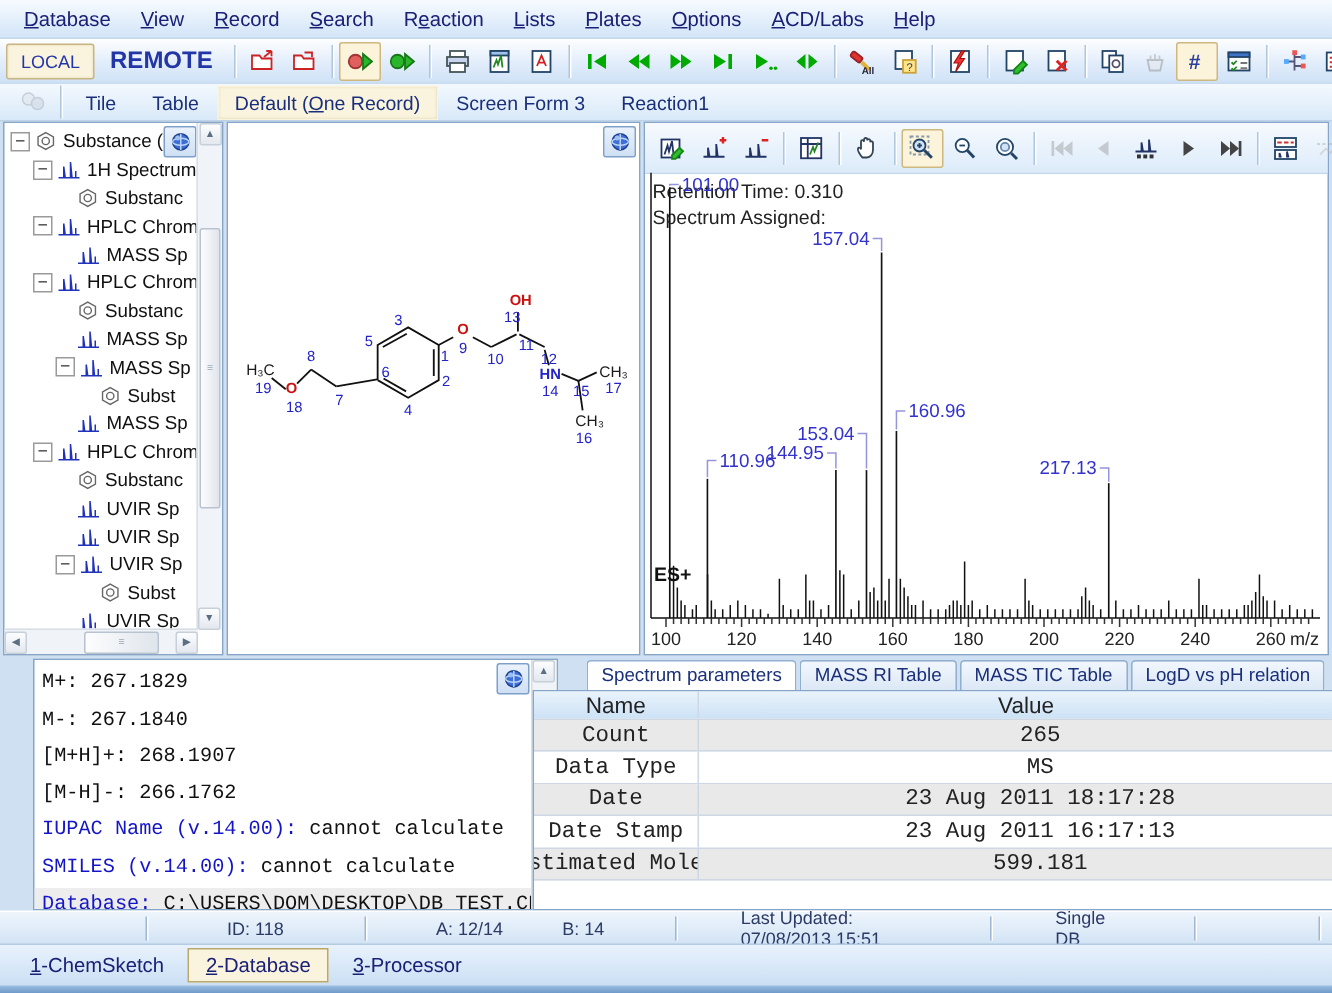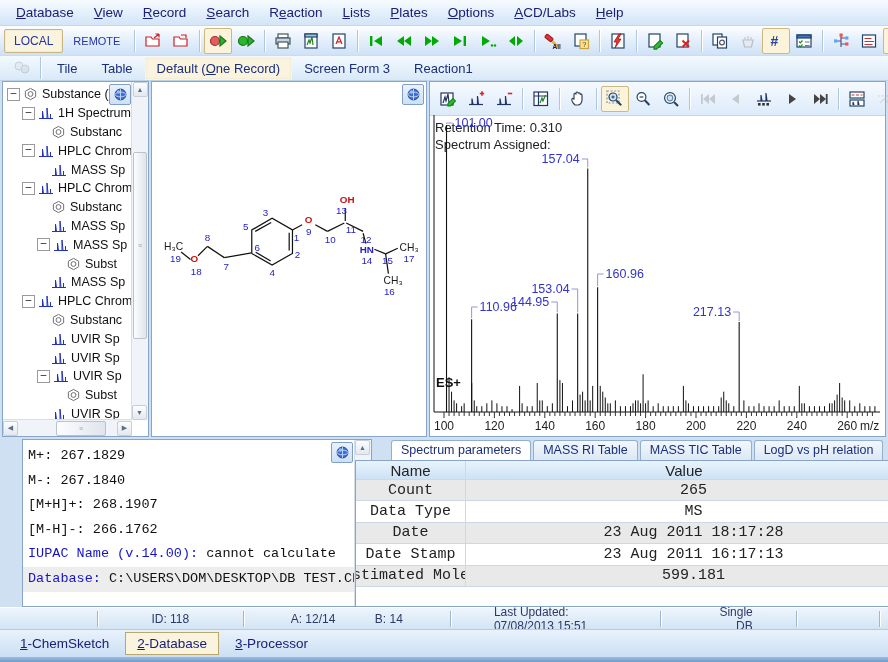--- a/index.html
+++ b/index.html
@@ -7,21 +7,21 @@
   .abs{position:absolute;padding-left:36px;}
   
   .menubar{left:0;top:0;width:888px;height:26px;background:linear-gradient(#f7fbff,#ddeBfa 70%,#d3e5f7);
     border-bottom:1px solid #c3d8ee;display:flex;align-items:center;padding-left:6px;box-sizing:border-box;}
   .menu-item{padding:3px 10px;font-size:13.5px;color:#1a2076;cursor:default;}
   .toolbar1{left:0;top:26px;width:888px;height:30px;background:linear-gradient(#fdfeff,#e2edfb 55%,#cfe2f6);
     display:flex;align-items:center;padding-left:4px;box-sizing:border-box;border-bottom:1px solid #c9dcf0;}
   .toolbar2{left:0;top:56px;width:888px;height:25px;background:linear-gradient(#f3f9fe,#d9e9f9);
     display:flex;align-items:center;padding-left:8px;box-sizing:border-box;border-bottom:1px solid #bcd2e8;}
   .btn-text{color:#2336a6;font-size:12px;padding:4px 9px;border:1px solid transparent;border-radius:2px;}
-  .btn-text.small{font-size:11px;}
+  .btn-text.small{font-size:16px;font-weight:bold;}
   .pressed{background:#faf4df;border:1px solid #c9b584;box-shadow:inset 0 0 2px #e7dcb8;}
   .tbtn{width:26px;height:24px;display:flex;align-items:center;justify-content:center;
     border:1px solid transparent;border-radius:2px;flex:0 0 auto;}
   .tbtn svg{width:18px;height:18px;}
   .tbtn.active{background:#fbf3da;border-color:#cdb87f;}
   .tbtn.disabled{opacity:.45;}
   .vsep{width:1px;height:22px;background:#aec6de;box-shadow:1px 0 0 #ffffff;margin:0 4px;flex:0 0 auto;}
   .vt-item{font-size:13px;color:#1a2f7a;padding:3px 11px;border:1px solid transparent;}
   
   .panel{position:absolute;background:#fff;border:1px solid #87a5c8;box-sizing:border-box;}
@@ -882,20 +882,21 @@
     </svg>
 </div>
 
 <div class="panel" id="molinfo-panel">
   <div id="mi-lines" style="position:absolute;left:0;top:4px;right:17px;bottom:0;overflow:hidden;">
       <div class="mi-line"><span>M+:</span><span> 267.1829</span></div>
       <div class="mi-line"><span>M-:</span><span> 267.1840</span></div>
       <div class="mi-line"><span>[M+H]+:</span><span> 268.1907</span></div>
       <div class="mi-line"><span>[M-H]-:</span><span> 266.1762</span></div>
       <div class="mi-line"><span class="mi-blue">IUPAC Name (v.14.00):</span><span> cannot calculate</span></div>
+      <div class="mi-line"><span class="mi-blue">SMILES (v.14.00):</span><span> cannot calculate</span></div>
       <div class="mi-line hl"><span class="mi-blue">Database:</span><span> C:\USERS\DOM\DESKTOP\DB TEST.CFD</span></div>
     </div>
   <div class="globe-btn" style="right:18px;top:2px;" id="globe-info">
       <svg viewBox="0 0 18 18" fill="none" stroke-width="1.2">
         <circle cx="9" cy="9" r="6.5" fill="#3d6fd6" stroke="#1c3f8f"></circle>
         <ellipse cx="9" cy="9" rx="6.5" ry="2.8" stroke="#bcd4f5"></ellipse>
         <path d="M9 2.5v13" stroke="#bcd4f5"></path>
         <circle cx="6.5" cy="6" r="2" fill="#9fc0ef" stroke="none"></circle>
       </svg>
     </div>
@@ -960,21 +961,21 @@
 <div class="abs statusbar" id="statusbar">
     <div style="width: 30px;"></div>
     <div class="ssep"></div>
     <span style="display: inline-block; width: 95px; text-align: center;">ID: 118</span>
     <div class="ssep"></div>
     <span style="display: inline-block; width: 80px; text-align: right;">A: 12/14</span>
     <span style="display: inline-block; width: 60px; text-align: center;">B: 14</span>
     <div class="ssep"></div>
     <span style="display: inline-block; width: 200px; text-align: left;">Last Updated: 07/08/2013 15:51</span>
     <div class="ssep"></div>
-    <span style="display: inline-block; width: 80px; text-align: right;">Single DB</span>
+    <span style="display: inline-block; width: 80px; text-align: left;">Single DB</span>
     <div class="ssep"></div>
     <div class="ssep" style="margin-left: 40px;"></div>
   </div>
 <div class="abs tabbar" id="tabbar">
     <span class="app-tab"><u>1</u>-ChemSketch</span>
     <span class="app-tab active"><u>2</u>-Database</span>
     <span class="app-tab"><u>3</u>-Processor</span>
   </div>
 <div class="abs bottomstrip"></div>
 

